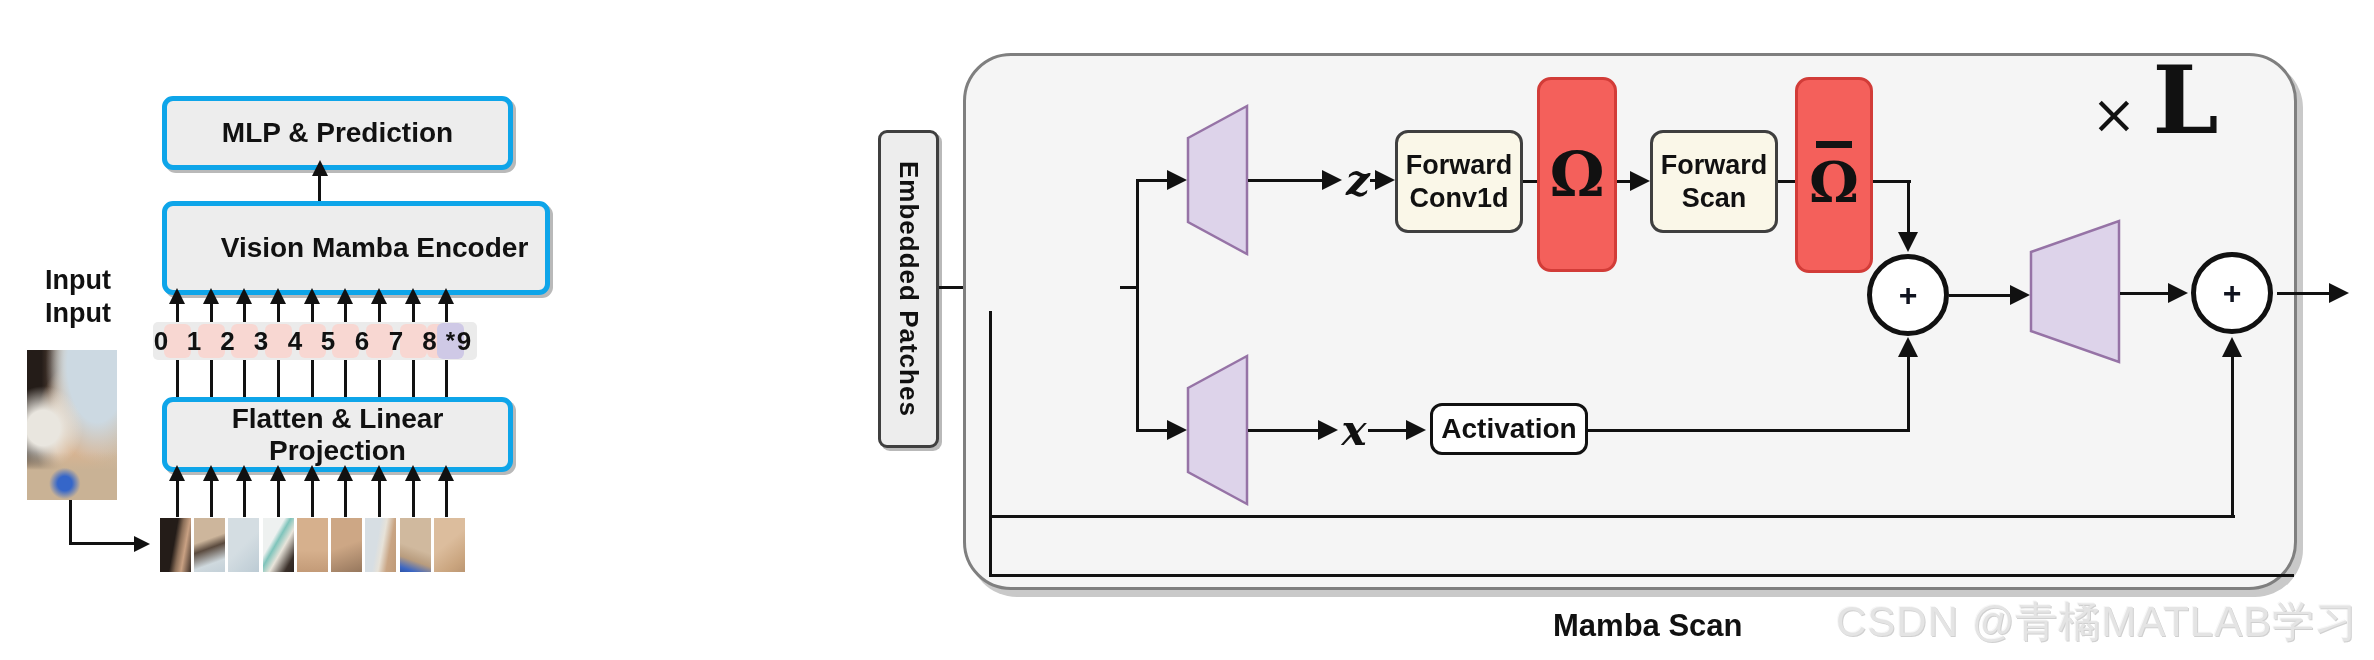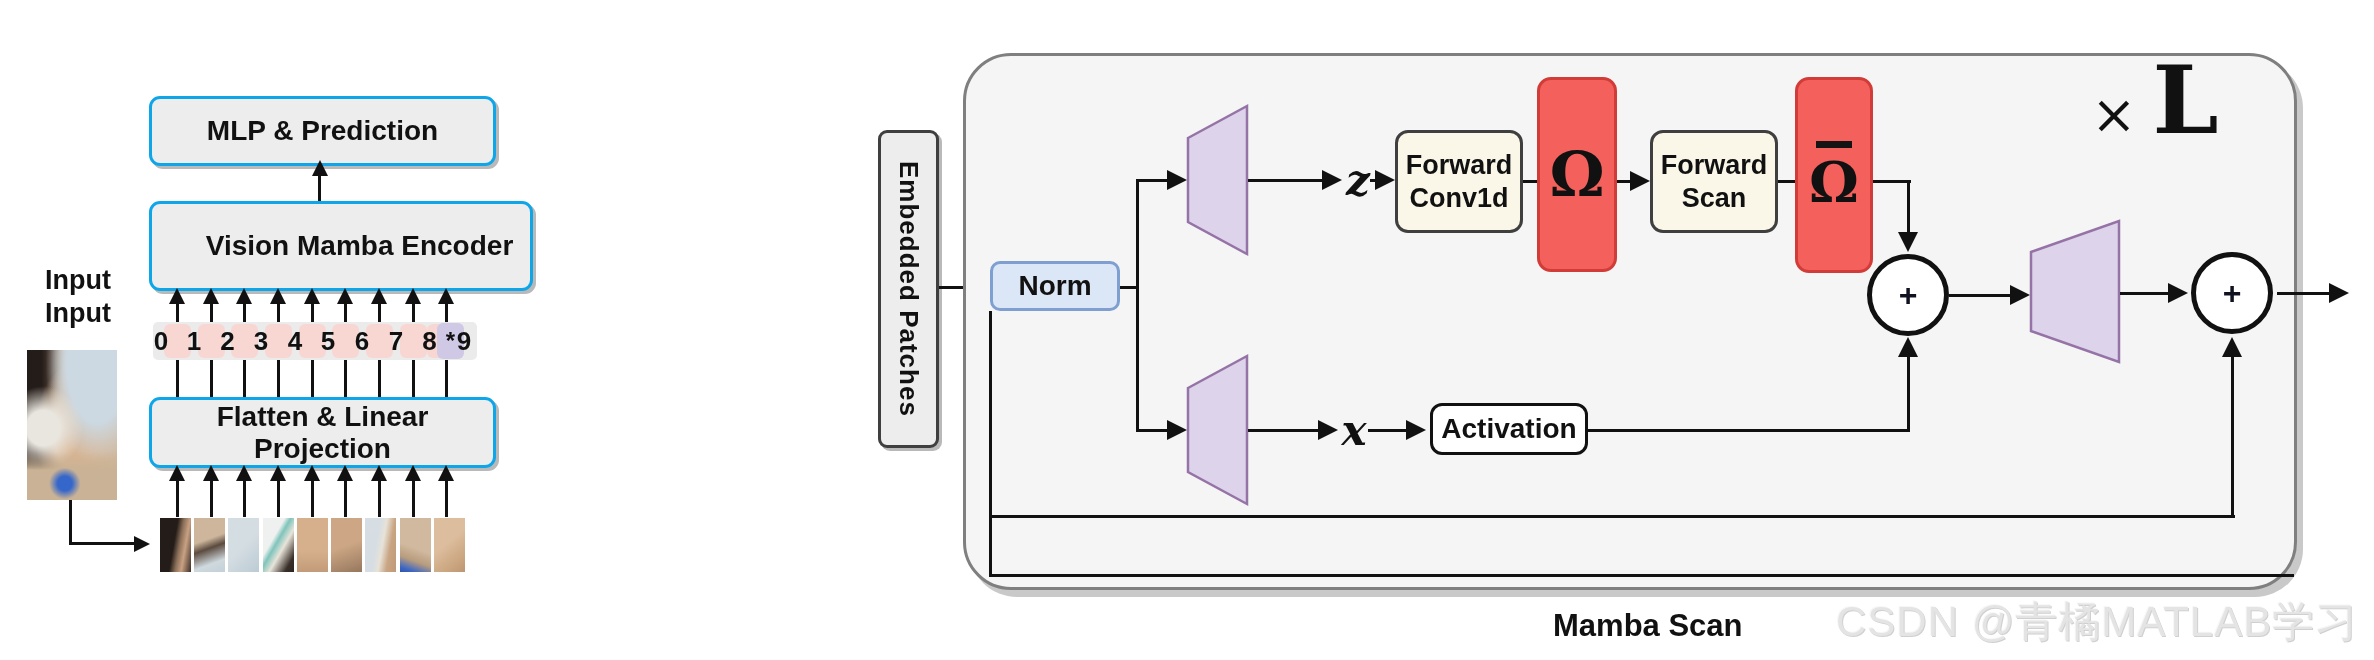--- a/index.html
+++ b/index.html
@@ -8,22 +8,22 @@
   .ln{position:absolute;background:#111;}
   
   .ah{position:absolute;width:0;height:0;}
   .ah.up{border-left:8px solid transparent;border-right:8px solid transparent;border-bottom:16px solid #111;}
   .ah.right{border-top:8px solid transparent;border-bottom:8px solid transparent;border-left:16px solid #111;}
   .ah.bigup{border-left:10px solid transparent;border-right:10px solid transparent;border-bottom:20px solid #111;}
   .ah.bigright{border-top:10px solid transparent;border-bottom:10px solid transparent;border-left:20px solid #111;}
   .ah.bigdown{border-left:10px solid transparent;border-right:10px solid transparent;border-top:20px solid #111;}
   
   .gbox{position:absolute;display:flex;align-items:center;justify-content:center;text-align:center;
-        background:#ededed;border:3px solid #0ea5e9;border-radius:11px;font-weight:bold;font-size:28px;
-        box-shadow:3px 3px 0 #b9b9b9;}
+        background:#ededed;border:5px solid #0ea5e9;border-radius:11px;font-weight:bold;font-size:28px;
+        box-shadow:3px 3px 0 #b9b9b9;margin-left:13px;}
   .strip{position:absolute;left:153px;top:322px;width:324px;height:38px;background:#ebebeb;border-radius:5px;}
   .tok{position:absolute;top:324px;width:22px;height:34px;display:flex;align-items:center;justify-content:center;
        font-weight:bold;font-size:26px;z-index:4;}
   .sq{position:absolute;top:324px;width:27px;height:34px;border-radius:6px;background:#f8d7d2;z-index:2;}
   .sq.star{background:#cfc9e6;z-index:3;display:flex;align-items:center;justify-content:center;
            font-weight:bold;font-size:24px;}
   .patch{position:absolute;top:518px;width:31px;height:54px;}
   .p1{background:linear-gradient(100deg,#241c18 0 45%,#8a6e58 60%,#c9a183 75%,#3a2d26 100%);}
   .p2{background:linear-gradient(160deg,#cdb69c 0 40%,#5b4b3f 55%,#cfd9de 80%,#c3d0d8 100%);}
   .p3{background:linear-gradient(135deg,#d4dde2 0 50%,#bccbd4 100%);}
@@ -185,23 +185,20 @@
   <div class="ln" style="left:939px;top:285.5px;width:38px;height:3px;"></div>
   <div class="ah right" style="left:974px;top:279px;"></div>
 
   <div class="container"></div>
 
   <div class="timesL">
     <span class="x">×</span>
     <span class="L">L</span>
   </div>
 
-  <div class="norm">
-    <span>Norm</span>
-  </div>
 
   <div class="ln" style="left:1120px;top:285.5px;width:19px;height:3px;"></div>
   <div class="ln" style="left:1135.5px;top:178.5px;width:3px;height:253px;"></div>
   <div class="ln" style="left:1135.5px;top:178.5px;width:34px;height:3px;"></div>
   <div class="ah bigright" style="left:1167px;top:170px;"></div>
   <div class="ln" style="left:1135.5px;top:428.5px;width:34px;height:3px;"></div>
   <div class="ah bigright" style="left:1167px;top:420px;"></div>
 
   <svg style="left:1187px;top:105px;" width="61" height="150">
     <polygon points="1,33 60,1 60,149 1,117" fill="#ddd3ea" stroke="#9673a6" stroke-width="2.5"></polygon>

